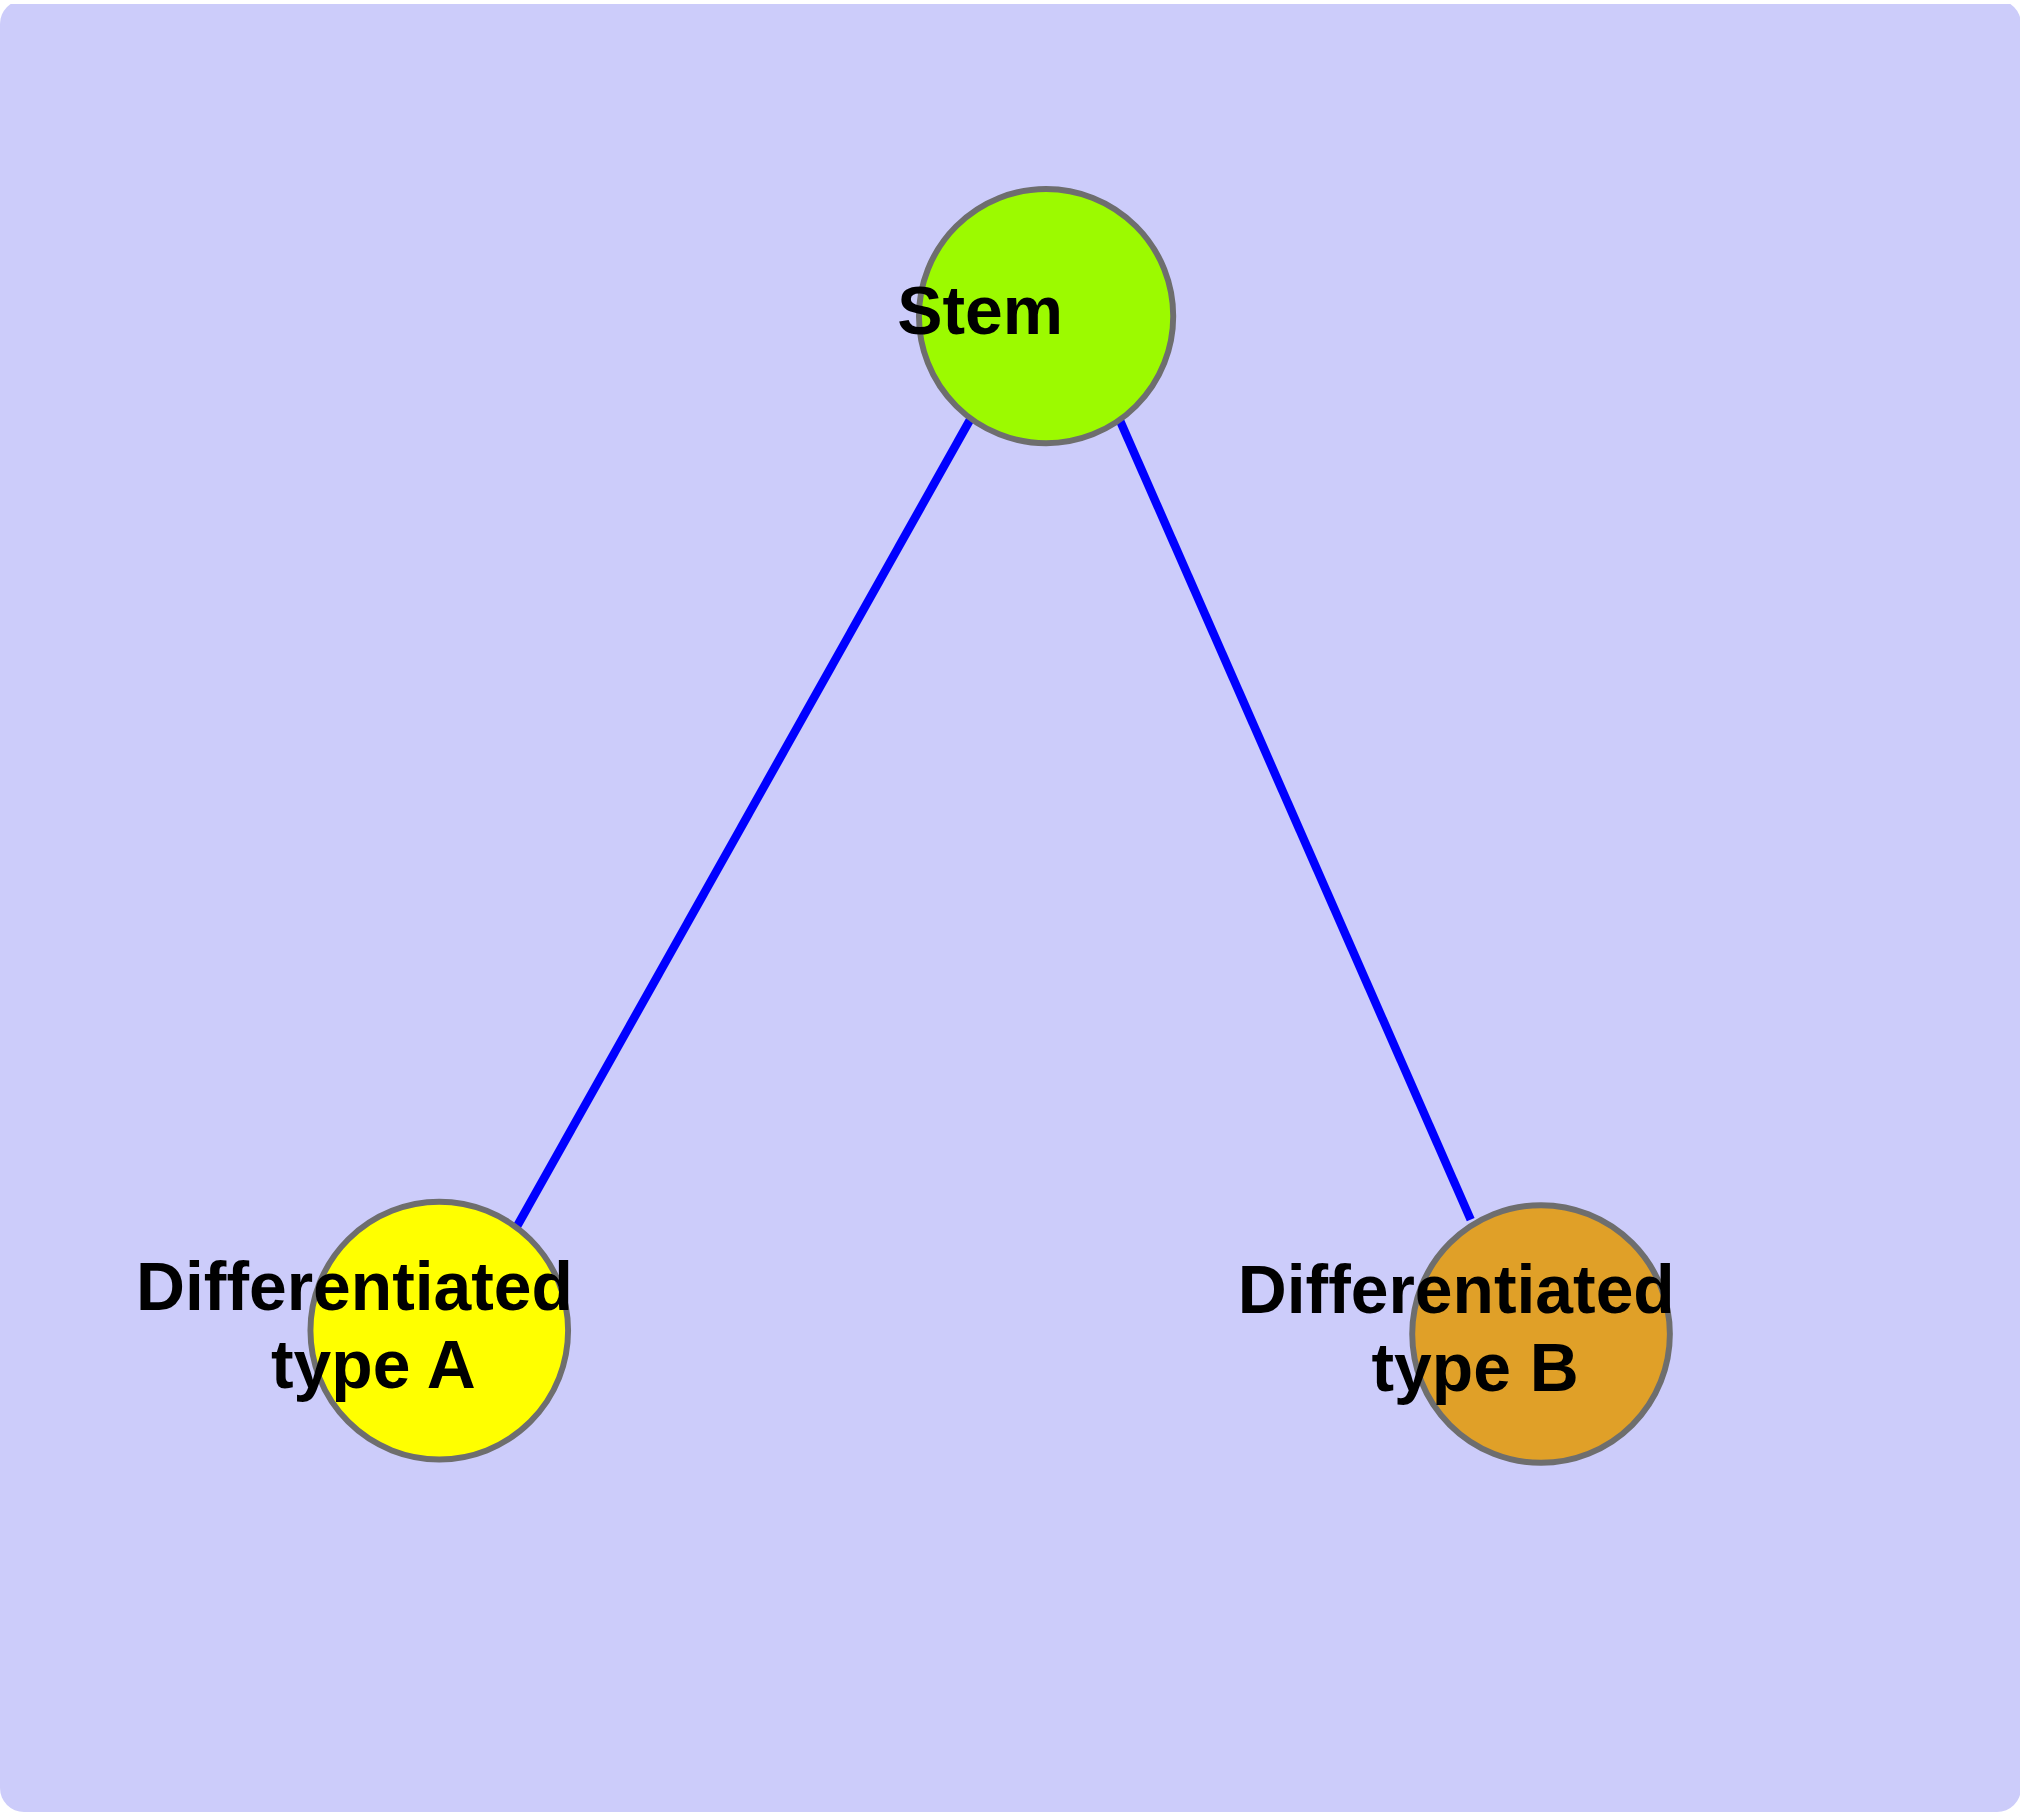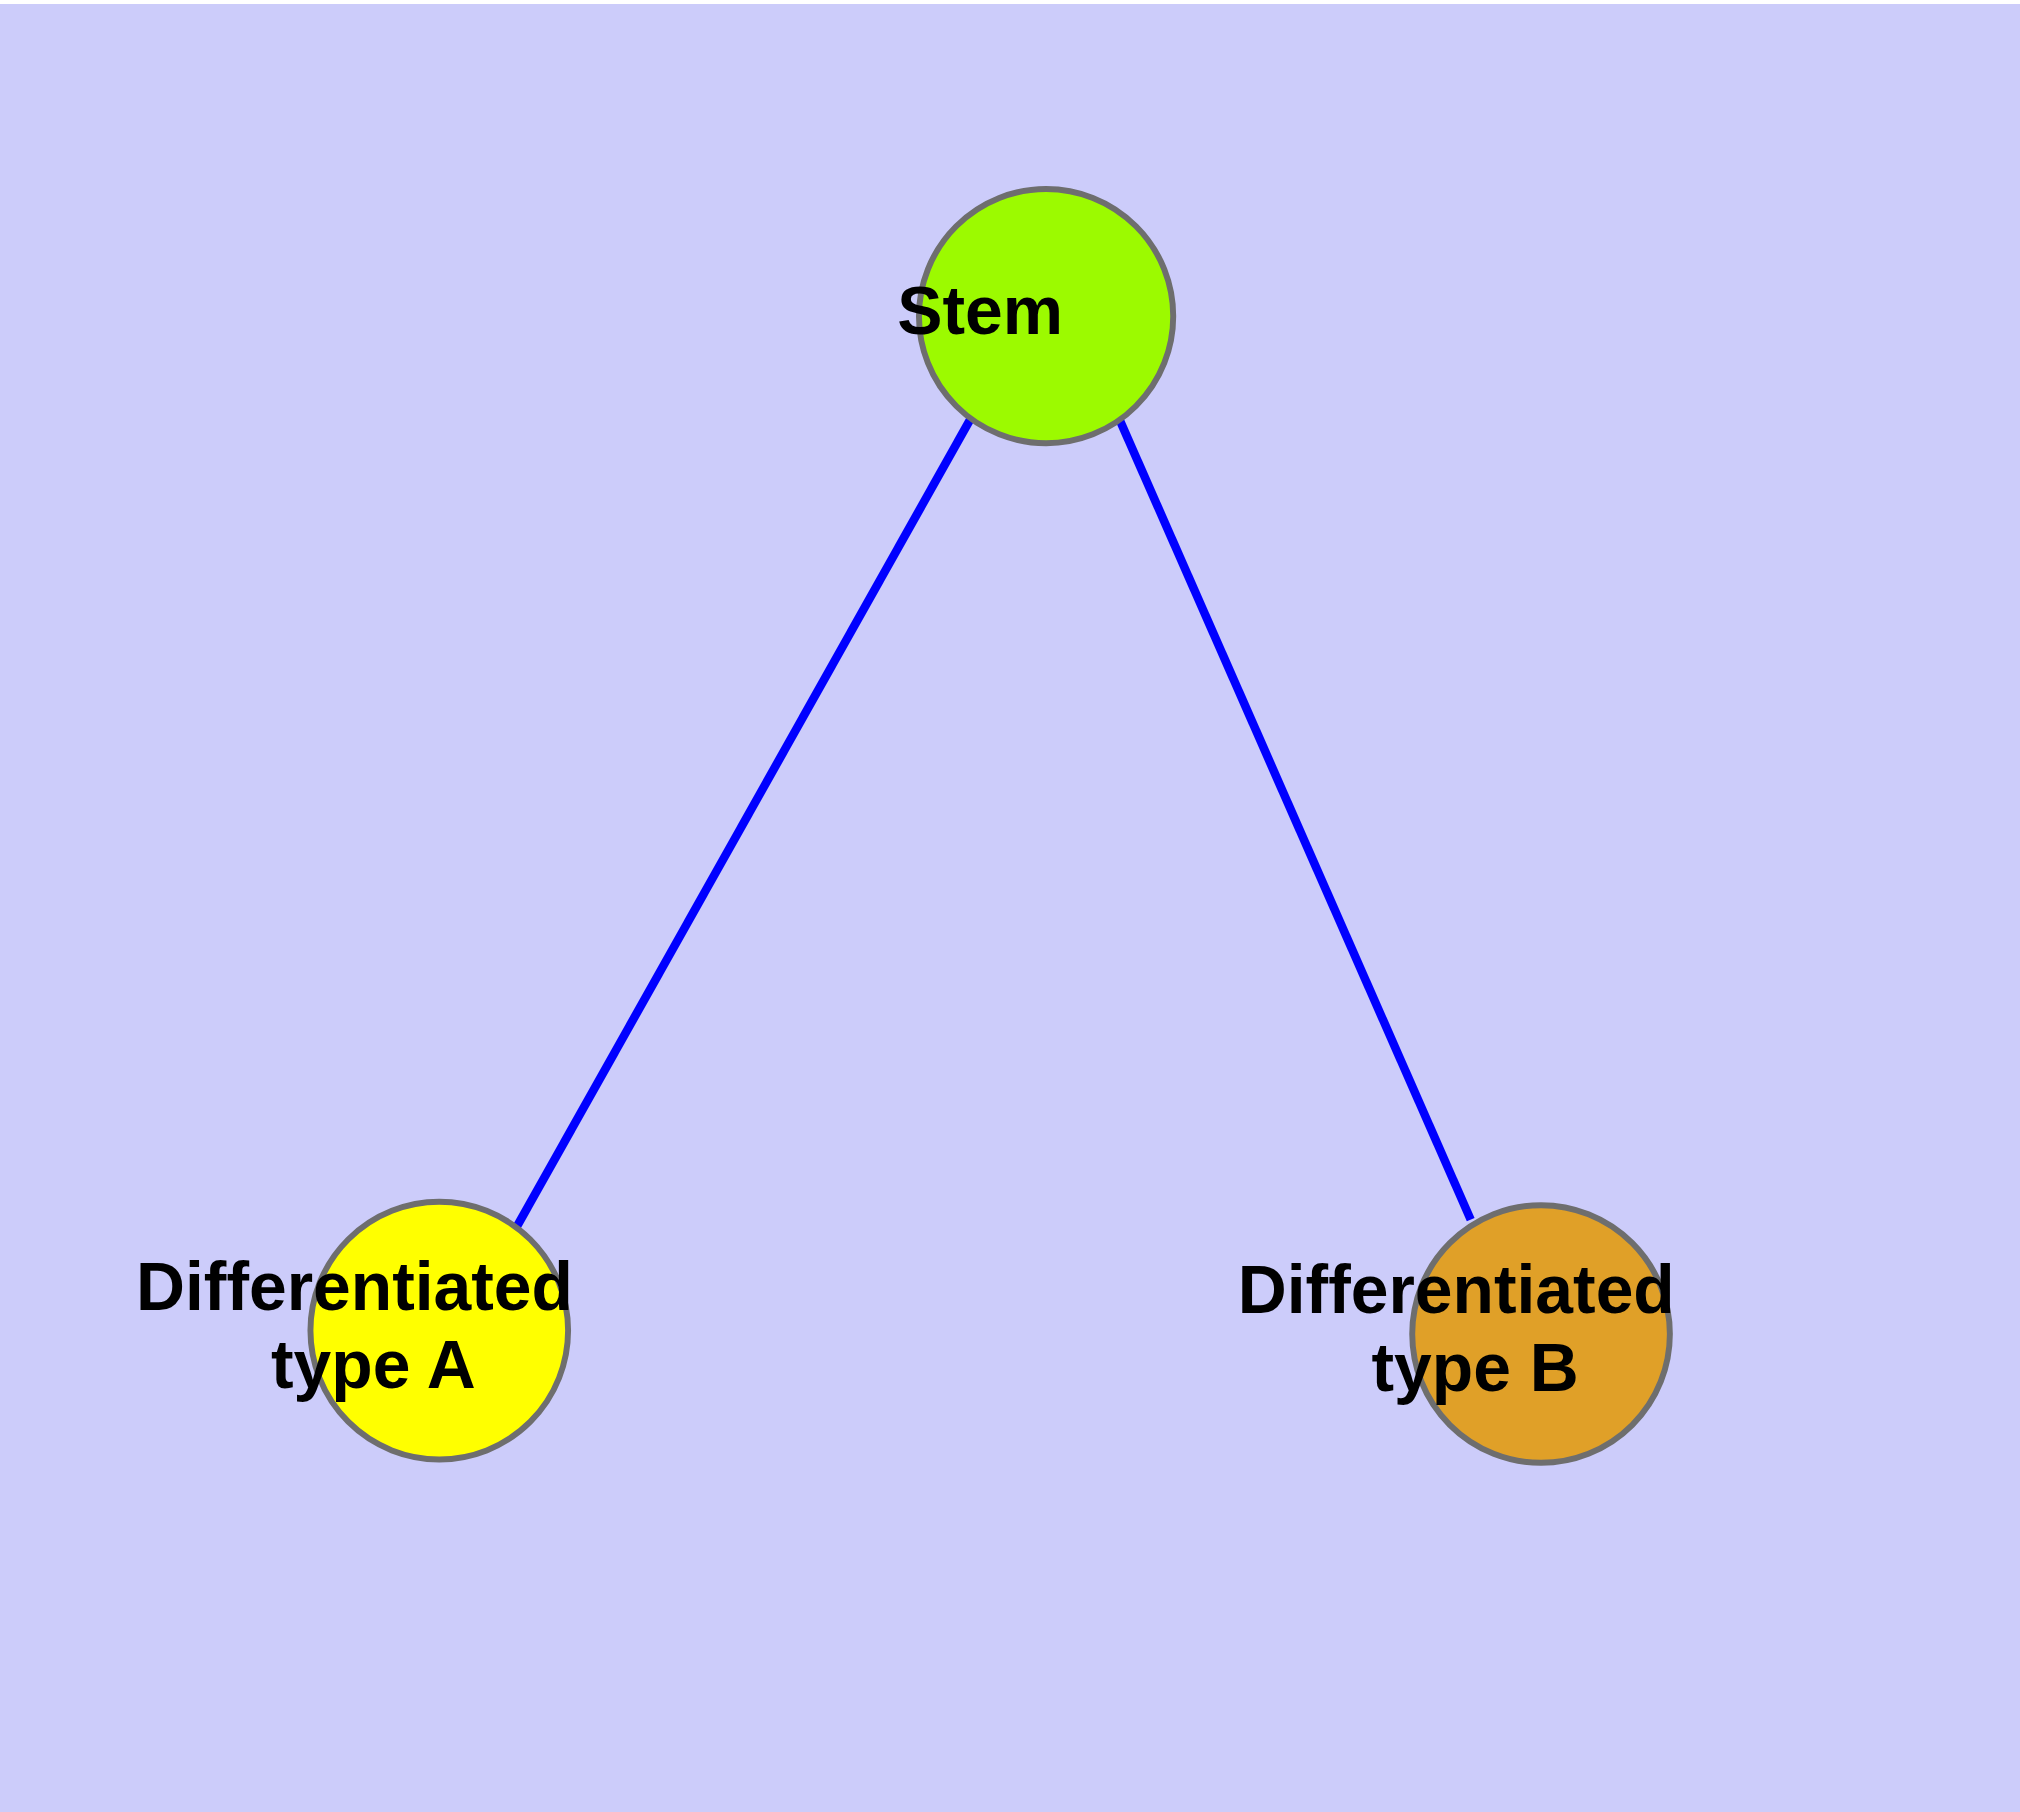--- a/index.html
+++ b/index.html
@@ -36,21 +36,21 @@
     font-size: 80px;
     fill: #000000;
     text-anchor: middle;
     dominant-baseline: middle;
     white-space: pre;
   }
 </style>
 </head>
 <body>
 
-<div id="canvas" style="width: 2021px; height: 1812px; background: rgb(255, 255, 255);">
+<div id="canvas" style="width: 2021px; height: 1812px; background: rgb(255, 255, 255); border-radius: 24px;">
 
   <div id="plot-background" style="background: rgb(204, 204, 250); width: 2021px; height: 1808px;"></div>
 
   <svg id="graph-svg" viewBox="0 0 2384 2138" xmlns="http://www.w3.org/2000/svg">
 
     <g>
       <line id="edge-0" stroke-linecap="butt" x1="1145" y1="494" x2="608" y2="1450" stroke="#0000ff" stroke-width="10"></line>
       <line id="edge-1" stroke-linecap="butt" x1="1318" y1="489" x2="1735" y2="1439" stroke="#0000ff" stroke-width="10"></line>
     </g>
 

